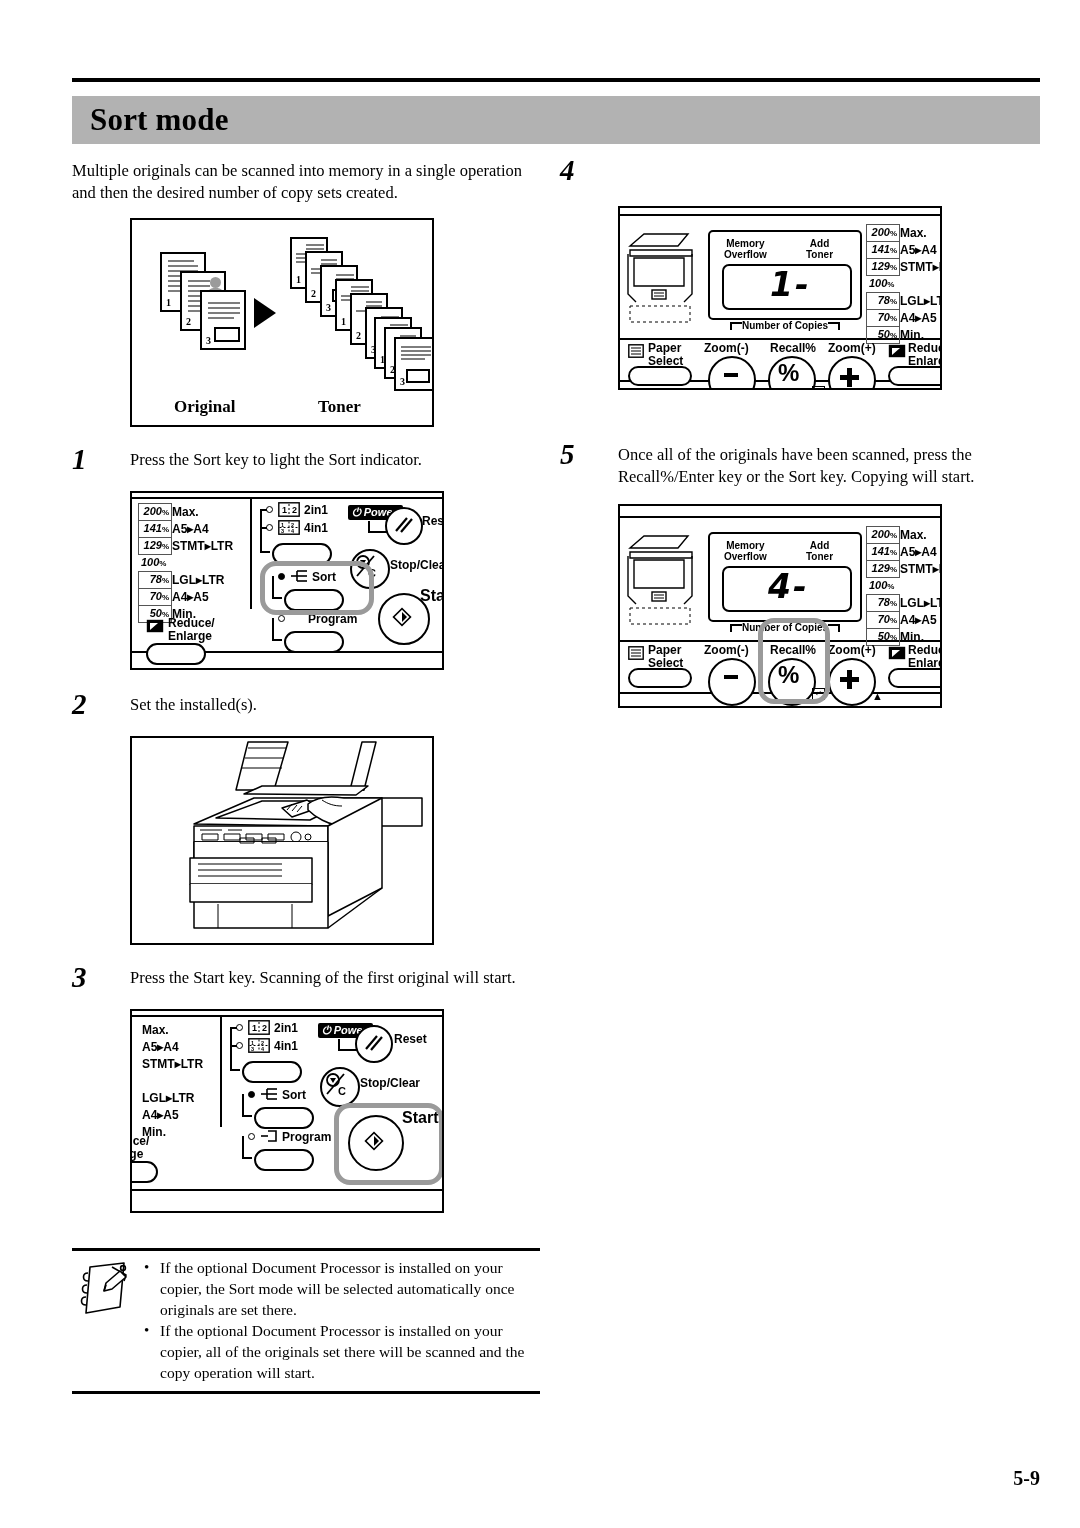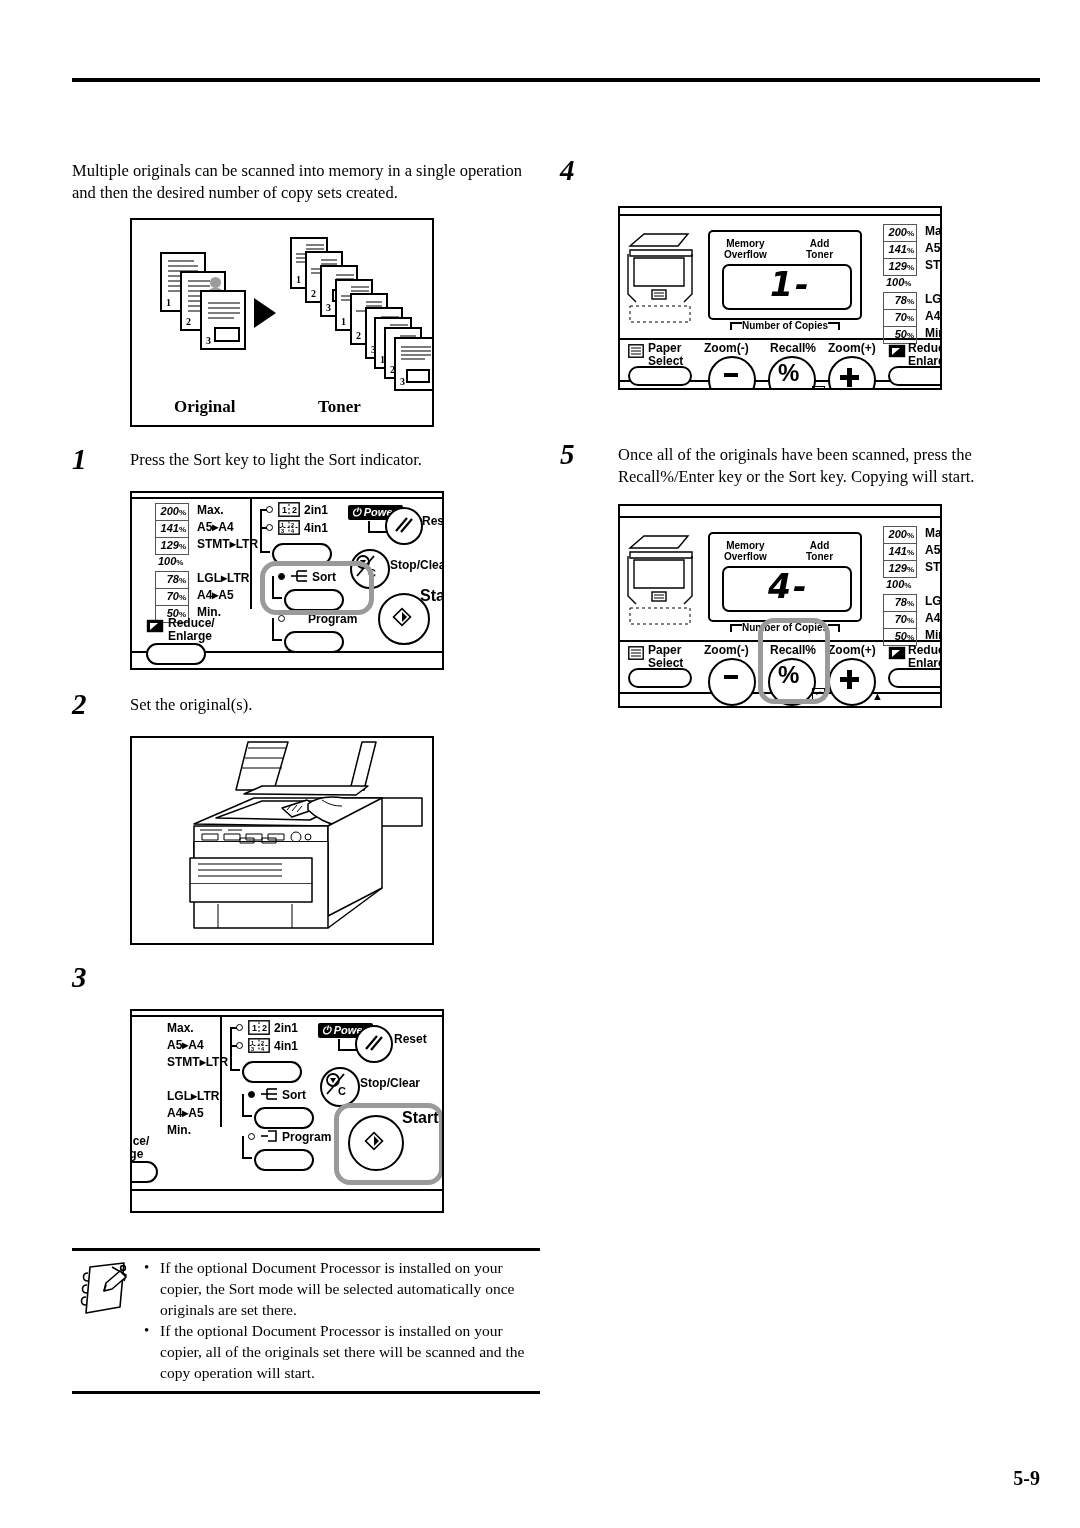--- a/index.html
+++ b/index.html
@@ -135,23 +135,22 @@
 
   
   .panel { width: 310px; height: 175px; margin: 12px 0 0 58px; }
   .panel-inner { position: absolute; inset: 0; }
   .pnl-line { position: absolute; background: #000; }
   .ratio-col { position: absolute; font-family: "Liberation Sans", sans-serif; }
   .ratio-row {
     position: relative;
     height: 17px;
     display: flex;
-    align-items: flex-start;
-    gap: 8px;
-    margin-left: 17px;
+    align-items: center;
+    gap: 0;
   }
   .pct {
     border: 1.5px solid #555;
     font-style: italic;
     font-weight: bold;
     font-size: 11px;
     padding: 0px 2px 0 3px;
     min-width: 34px;
     text-align: right;
     box-sizing: border-box;
@@ -275,20 +274,23 @@
     font-size: 20px;
   }
 </style>
 </head>
 <body>
 
 <div class="page">
 
   <div class="head-rule"></div>
 
+  <div class="title-band">
+    <div class="title-text">Sort mode</div>
+  </div>
 
   <div class="col-left">
 
     <p class="intro">Multiple originals can be scanned into memory in a single operation and then the desired number of copy sets created.</p>
 
     <div class="figbox concept">
 
       <div class="doc" style="left:28px; top:32px; width:46px; height:60px;">
         <div class="ln" style="left:6px; top:6px;  width:26px;"></div>
         <div class="ln" style="left:6px; top:11px; width:30px;"></div>
@@ -506,21 +508,21 @@
           <path d="M10 5 L10 15 L15 10 Z" fill="#000"></path>
         </svg>
         <div class="keylabel" style="left:288px; top:96px; font-size:16px;">Start</div>
 
         <div class="highlight-box" style="left:128px; top:68px; width:114px; height:54px;"></div>
       </div>
     </div>
 
     <div class="step" style="margin-top:24px;">
       <div class="step-num">2</div>
-      <div class="step-txt">Set the original(s).</div>
+      <div class="step-txt">Set the installed(s).</div>
     </div>
 
     <div class="figbox copier">
       <svg width="296" height="201" viewBox="0 0 296 201">
         <g fill="none" stroke="#000" stroke-width="1.5" stroke-linejoin="round">
 
           <path d="M104 52 L116 4 L156 4 L142 52 Z" fill="#fff"></path>
           <path d="M218 52 L230 4 L244 4 L232 52 Z" fill="#fff"></path>
           <path d="M110 30 L150 30 M113 20 L152 20 M116 10 L154 10" stroke-width="1"></path>
           <path d="M142 52 L218 52 L232 52"></path>
@@ -555,20 +557,21 @@
 
           <path d="M86 166 L86 190 M160 166 L160 190" stroke-width="1"></path>
           <rect x="108" y="100" width="14" height="5" stroke-width="1"></rect>
           <rect x="130" y="100" width="14" height="5" stroke-width="1"></rect>
         </g>
       </svg>
     </div>
 
     <div class="step" style="margin-top:22px;">
       <div class="step-num">3</div>
+      <div class="step-txt">Press the Start key. Scanning of the first original will start.</div>
     </div>
 
     <div class="figbox panel" style="height:200px;">
       <div class="panel-inner" style="left:-30px; top:0;">
         <div class="pnl-line" style="left:30px; top:4px; width:310px; height:2px;"></div>
         <div class="pnl-line" style="left:118px; top:6px; width:2px; height:110px;"></div>
         <div class="pnl-line" style="left:30px; top:178px; width:310px; height:2px;"></div>
 
         <div class="ratio-col" style="left:6px; top:10px;">
           <div class="ratio-row">

